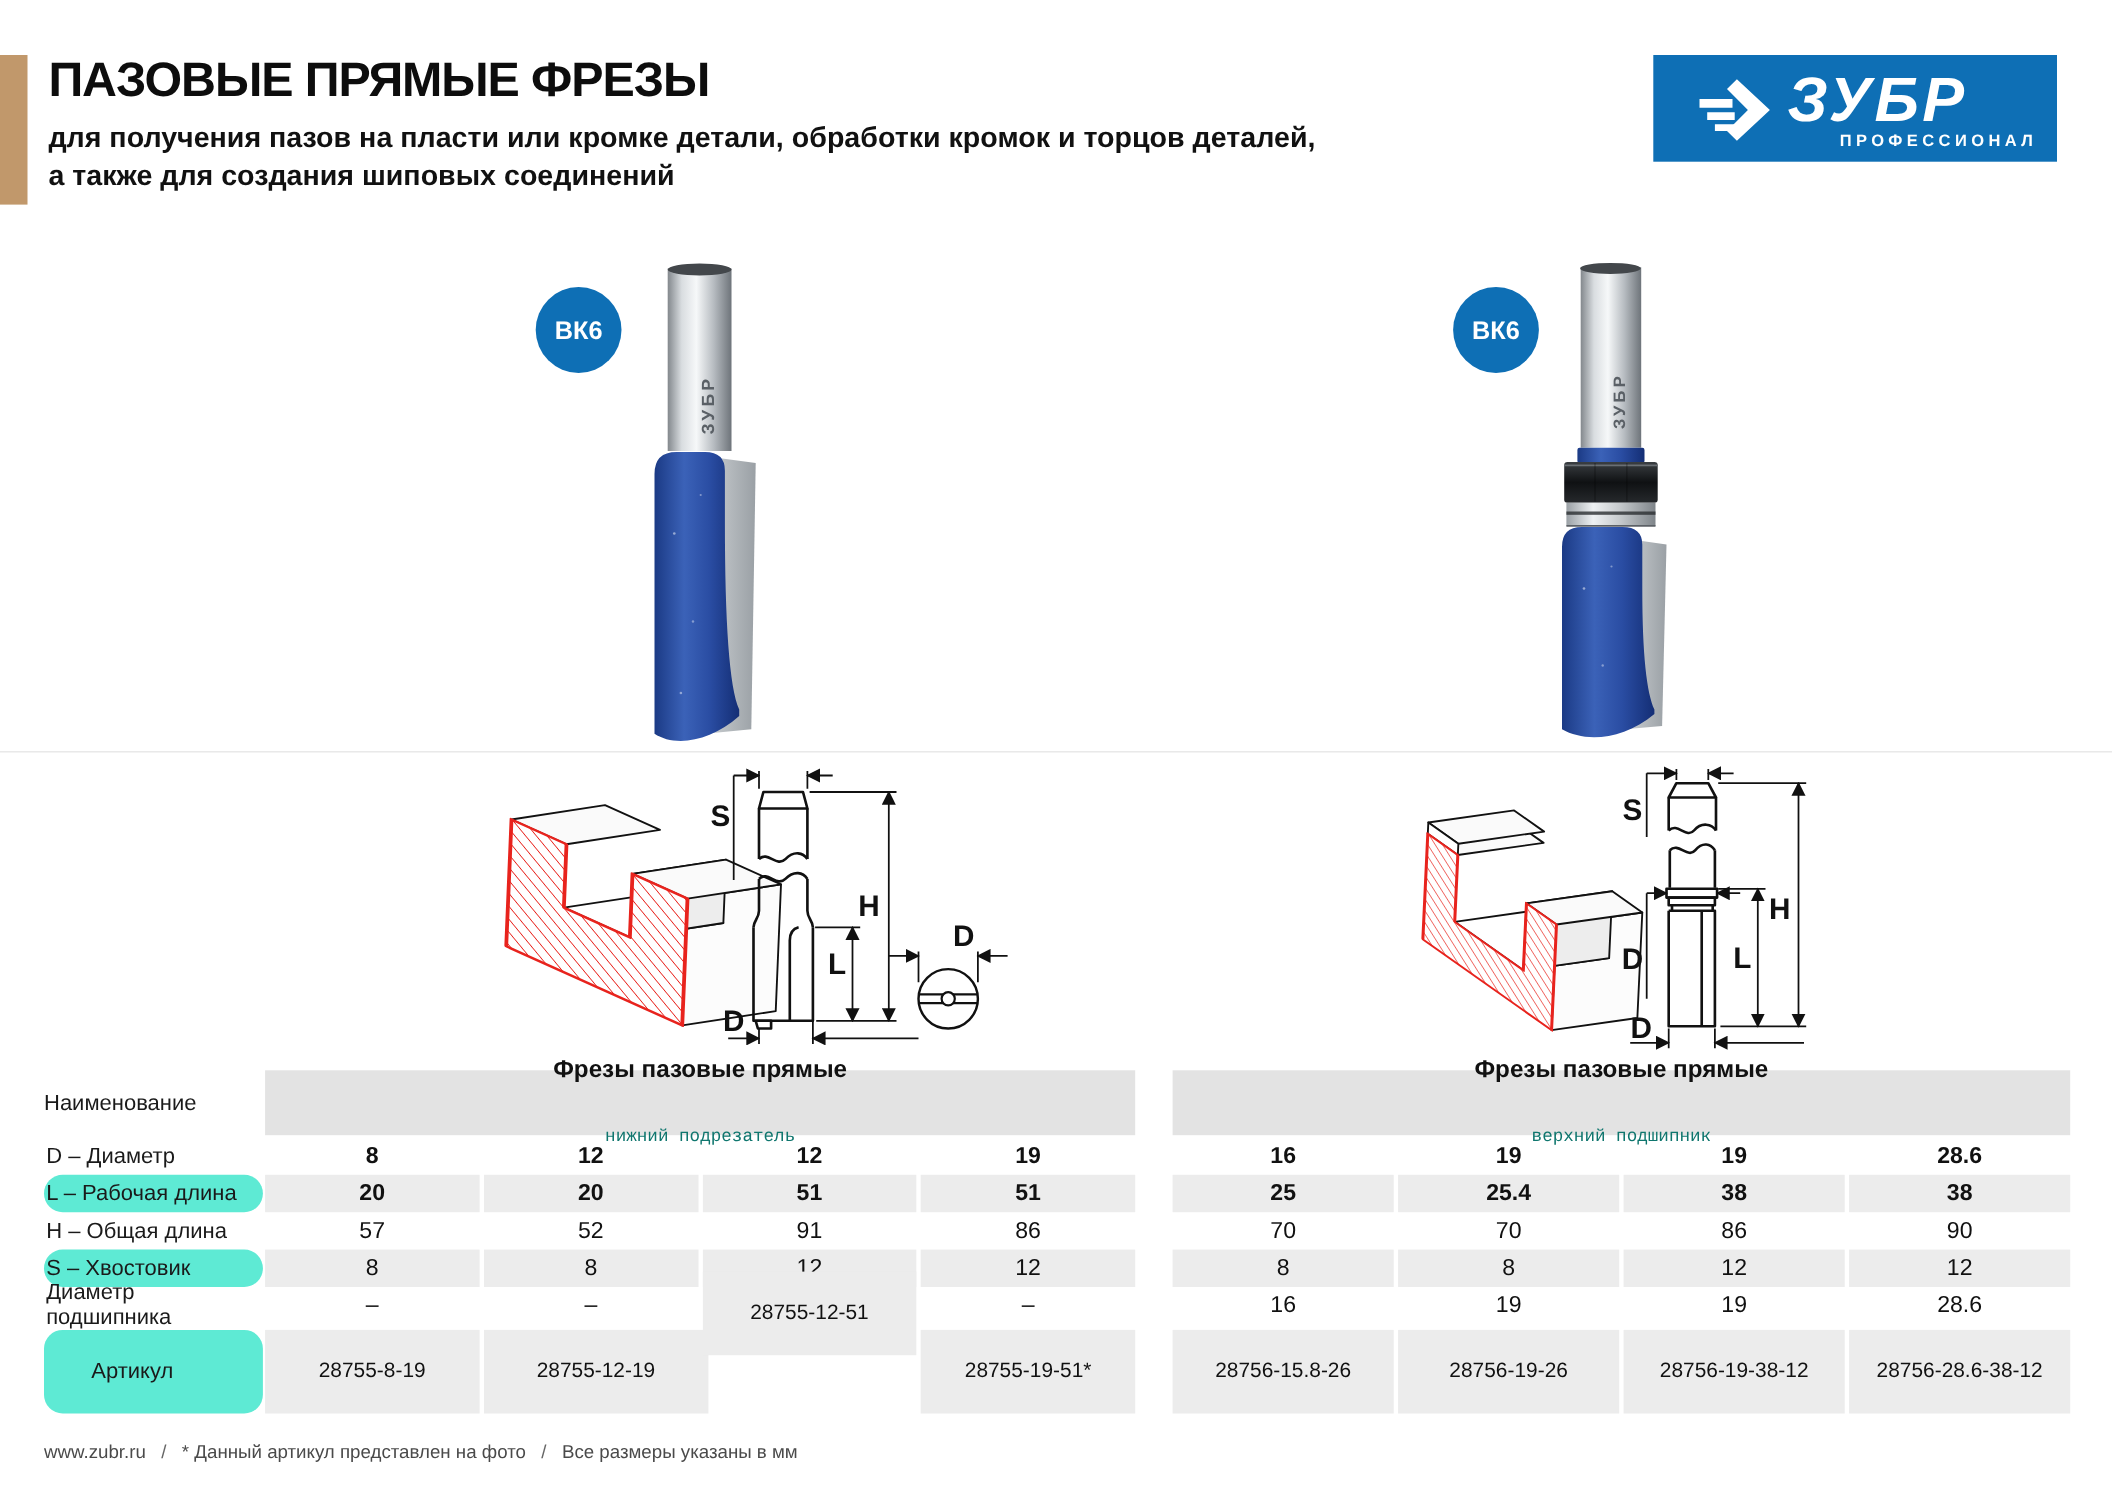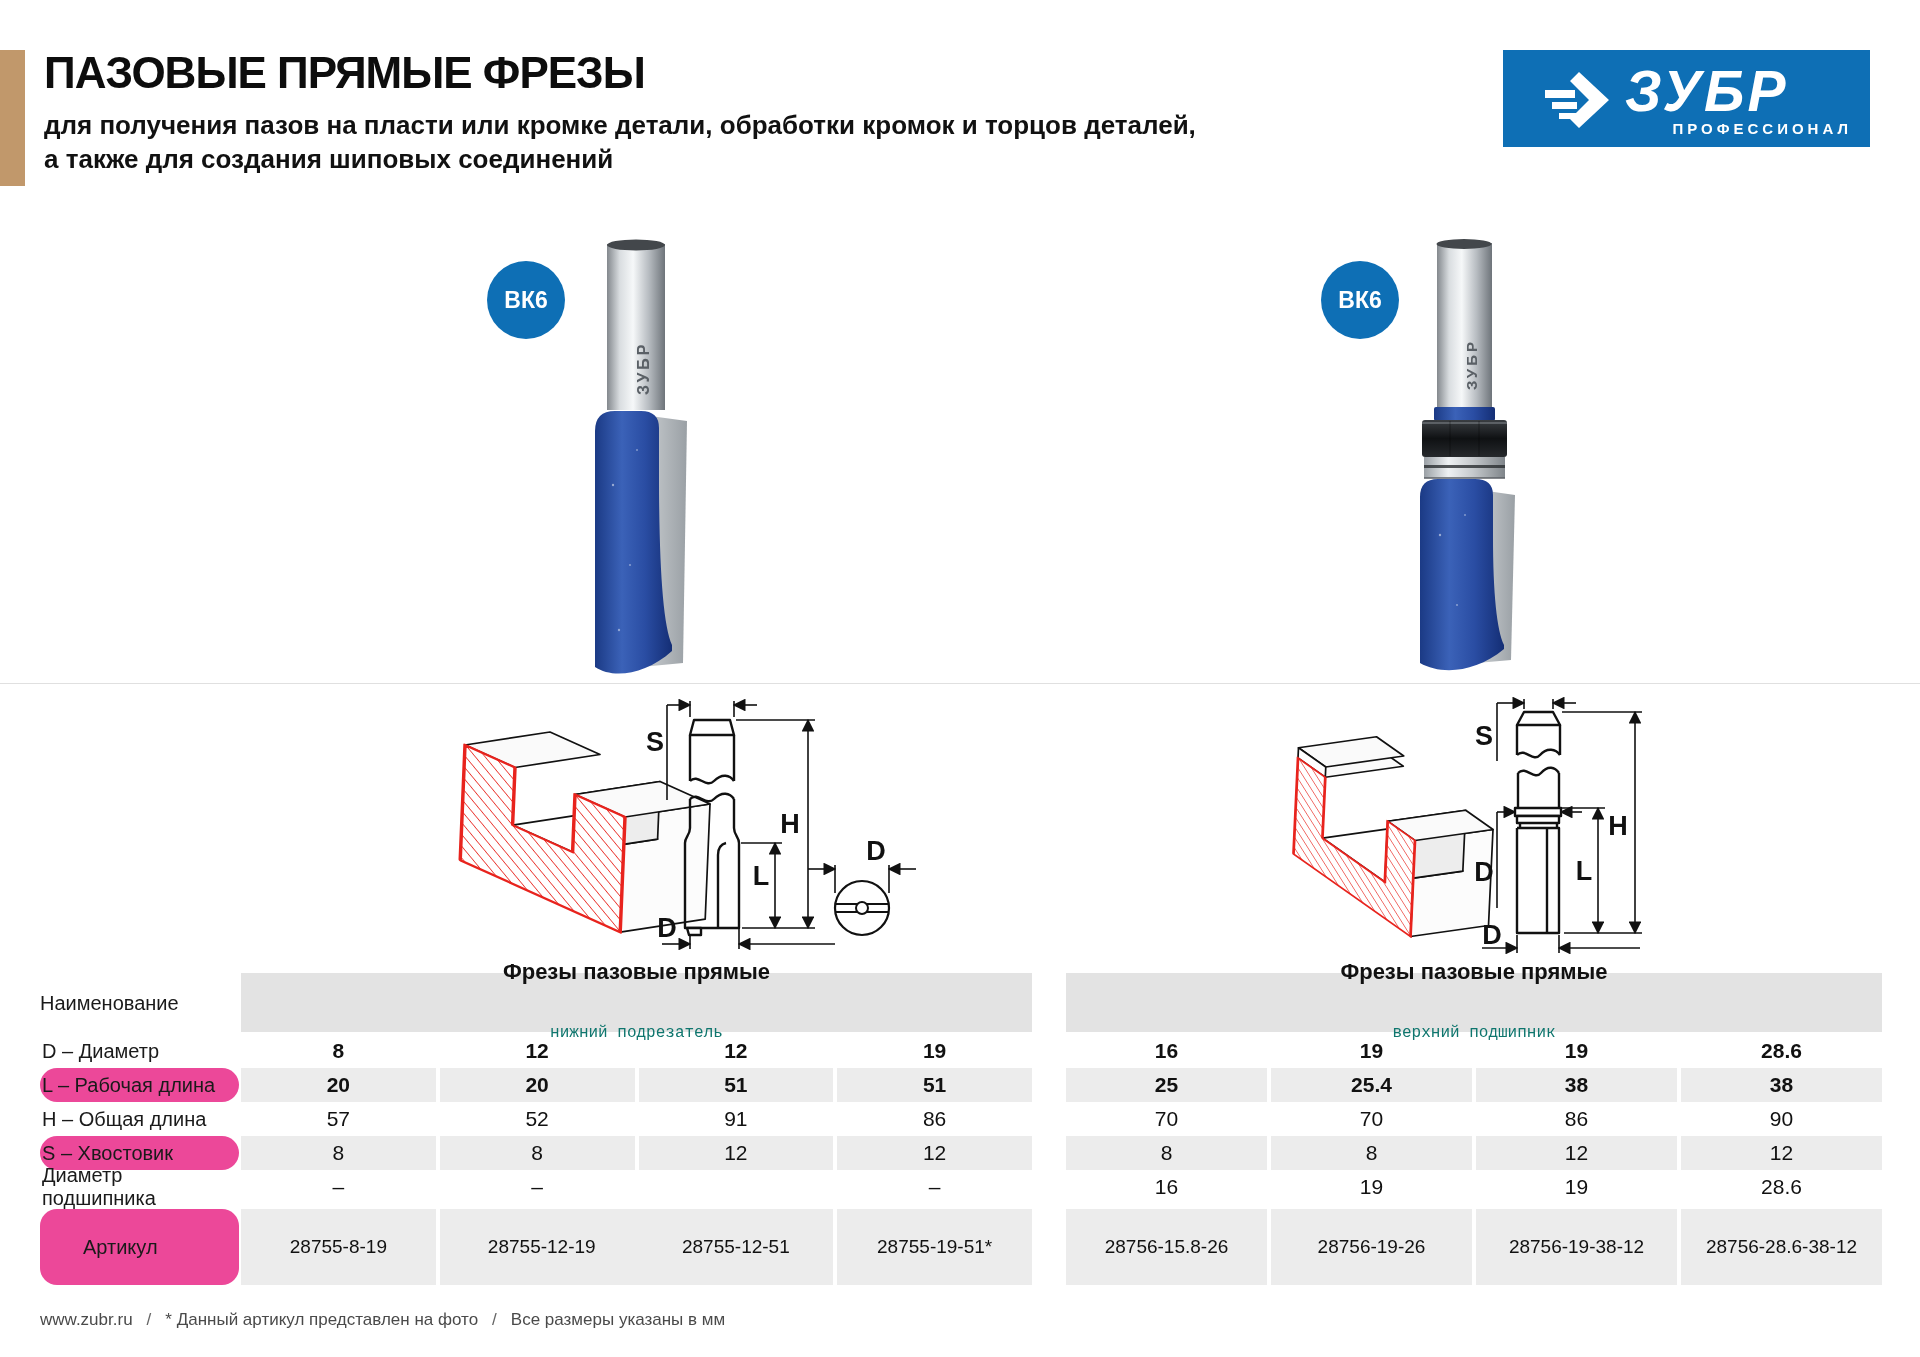--- a/index.html
+++ b/index.html
@@ -20,21 +20,21 @@
   #badge-right{left:1321px;top:261px;}
   #divider{left:0;top:683px;width:1920px;height:1px;background:#e0e0e0;}
   
   .hdr-band{top:973px;height:59px;background:#e3e3e3;display:flex;flex-direction:column;
     align-items:center;justify-content:center;line-height:26px;gap:35px;}
   .hdr-band .l1{font-size:22px;font-weight:700;color:#111;}
   .hdr-band .l2{font-size:16px;color:#0f766e;font-family:Liberation Mono, monospace;}
   #name-label{left:40px;top:992px;font-size:20px;color:#1a1a1a;}
   .row-label{position:absolute;left:40px;width:199px;display:flex;align-items:center;
     font-size:20px;color:#1a1a1a;padding-left:2px;box-sizing:border-box;}
-  .row-label.striped{background:#ec4899;border-radius:17px;}
+  .row-label.striped{background:#5eead4;border-radius:17px;}
   .cell{position:absolute;display:flex;align-items:center;justify-content:center;
     font-size:21px;color:#111;}
   .cell.striped{background:#ececec;}
   .cell.bold{font-weight:700;}
   .cell.article{font-size:19px;}
   
   #footer{left:40px;top:1310px;font-size:17px;color:#4a4a4a;}
   #footer .sep{margin:0 14px;color:#666;}
   svg text{font-family:"Liberation Sans",sans-serif;}
 </style>
@@ -320,21 +320,21 @@
       <div class="cell" style="left: 439.75px; top: 1170px; width: 194.75px; height: 34px;">–</div>
       <div class="cell" style="left: 638.5px; top: 1170px; width: 194.75px; height: 34px;"></div>
       <div class="cell" style="left: 837.25px; top: 1170px; width: 194.75px; height: 34px;">–</div>
       <div class="cell" style="left: 1066px; top: 1170px; width: 201px; height: 34px;">16</div>
       <div class="cell" style="left: 1271px; top: 1170px; width: 201px; height: 34px;">19</div>
       <div class="cell" style="left: 1476px; top: 1170px; width: 201px; height: 34px;">19</div>
       <div class="cell" style="left: 1681px; top: 1170px; width: 201px; height: 34px;">28.6</div>
       <div class="row-label striped" style="top: 1209px; height: 76px; padding-left: 43px;">Артикул</div>
       <div class="cell striped article" style="left: 241px; top: 1209px; width: 194.75px; height: 76px;">28755-8-19</div>
       <div class="cell striped article" style="left: 439.75px; top: 1209px; width: 204px; height: 76px;">28755-12-19</div>
-      <div class="cell striped article" style="left: 638.5px; top: 1209px; width: 194.75px; height: 76px;">28755-12-51</div>
+      <div class="cell striped article" style="left: 638.5px; top: 1156px; width: 194.75px; height: 76px;">28755-12-51</div>
       <div class="cell striped article" style="left: 837.25px; top: 1209px; width: 194.75px; height: 76px;">28755-19-51*</div>
       <div class="cell striped article" style="left: 1066px; top: 1209px; width: 201px; height: 76px;">28756-15.8-26</div>
       <div class="cell striped article" style="left: 1271px; top: 1209px; width: 201px; height: 76px;">28756-19-26</div>
       <div class="cell striped article" style="left: 1476px; top: 1209px; width: 201px; height: 76px;">28756-19-38-12</div>
       <div class="cell striped article" style="left: 1681px; top: 1209px; width: 201px; height: 76px;">28756-28.6-38-12</div>
     </div>
 
   <div class="abs" id="footer">
     <span>www.zubr.ru</span><span class="sep">/</span><span>* Данный артикул представлен на фото</span><span class="sep">/</span><span>Все размеры указаны в мм</span>
   </div>

